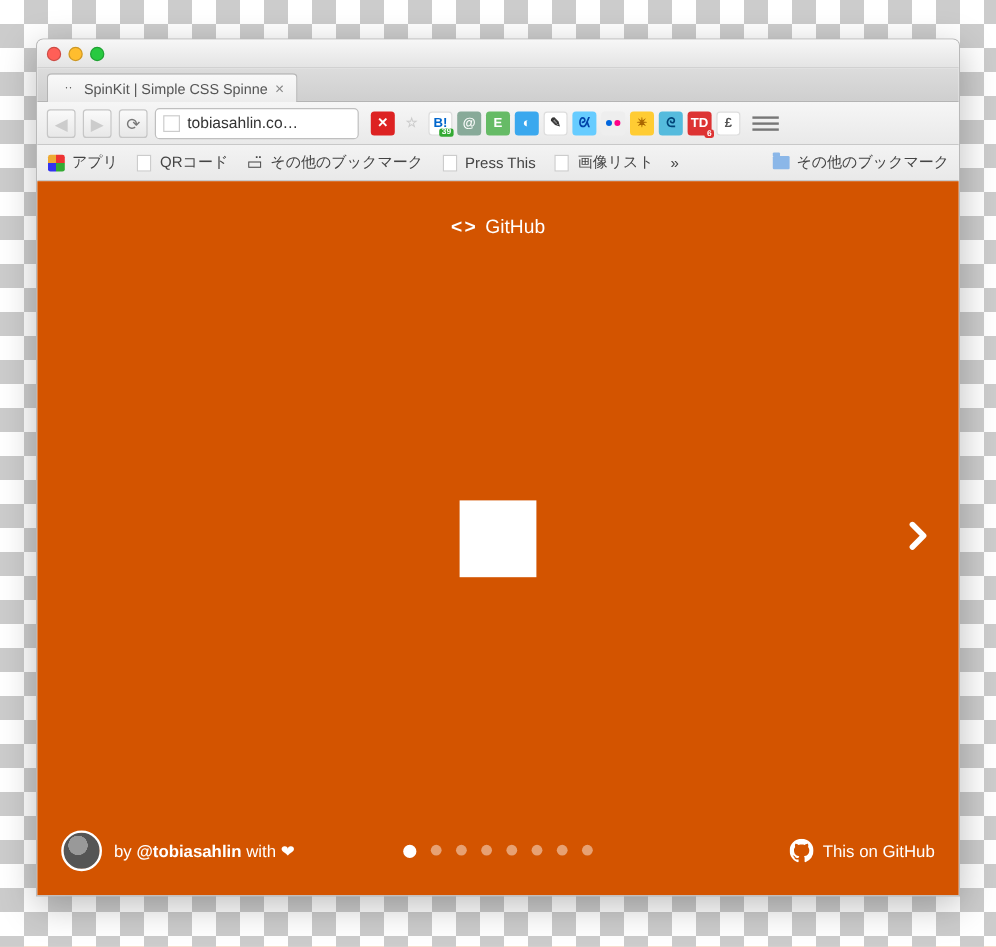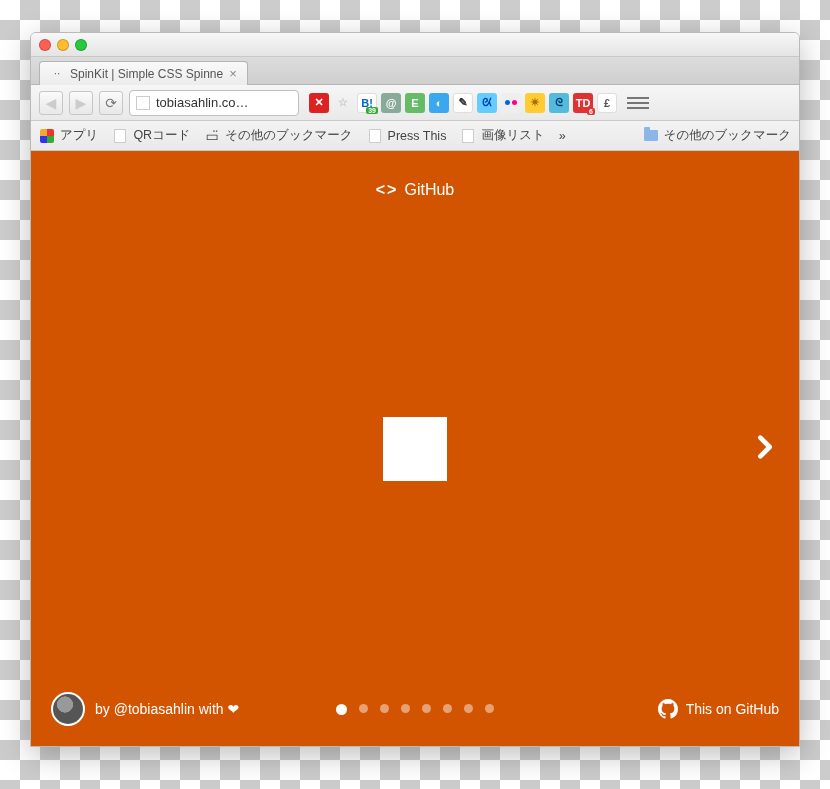--- a/index.html
+++ b/index.html
@@ -104,21 +104,21 @@
     flex:1; background:#d35400; position:relative; color:#fff;
   }
   .source-link { position:absolute; top:30px; left:50%; transform:translateX(-50%); display:flex; align-items:center; gap:8px; font-size:16px; }
   .source-link .code-ic { display:flex; gap:2px; }
   .source-link .code-ic span { font-weight:bold; font-size:16px; }
   .spinner-sq { position:absolute; top:50%; left:50%; width:64px; height:64px; background:#fff; transform:translate(-50%,-50%); }
   .next-arrow { position:absolute; right:20px; top:50%; transform:translateY(-50%); }
   .next-arrow svg { width:28px; height:28px; }
   .footer { position:absolute; bottom:20px; left:0; right:0; padding:0 20px; display:flex; align-items:center; font-size:14px; }
   .avatar { width:34px; height:34px; border-radius:50%; border:2px solid #fff; background:radial-gradient(circle at 40% 35%, #999 0 30%, #555 31% 100%); margin-right:10px; }
-  .byline b { font-weight:normal; }
+  .byline b { font-weight:bold; }
   .heart { color:#fff; }
   .dots { position:absolute; left:50%; transform:translateX(-50%); display:flex; gap:12px; }
   .dot { width:9px; height:9px; border-radius:50%; background:#fff; opacity:.45; }
   .dot.active { opacity:1; width:11px; height:11px; }
   .gh { display:flex; align-items:center; gap:8px; margin-left:auto; }
   .gh-ic { width:20px; height:20px; }
 </style>
 </head>
 <body>
 

